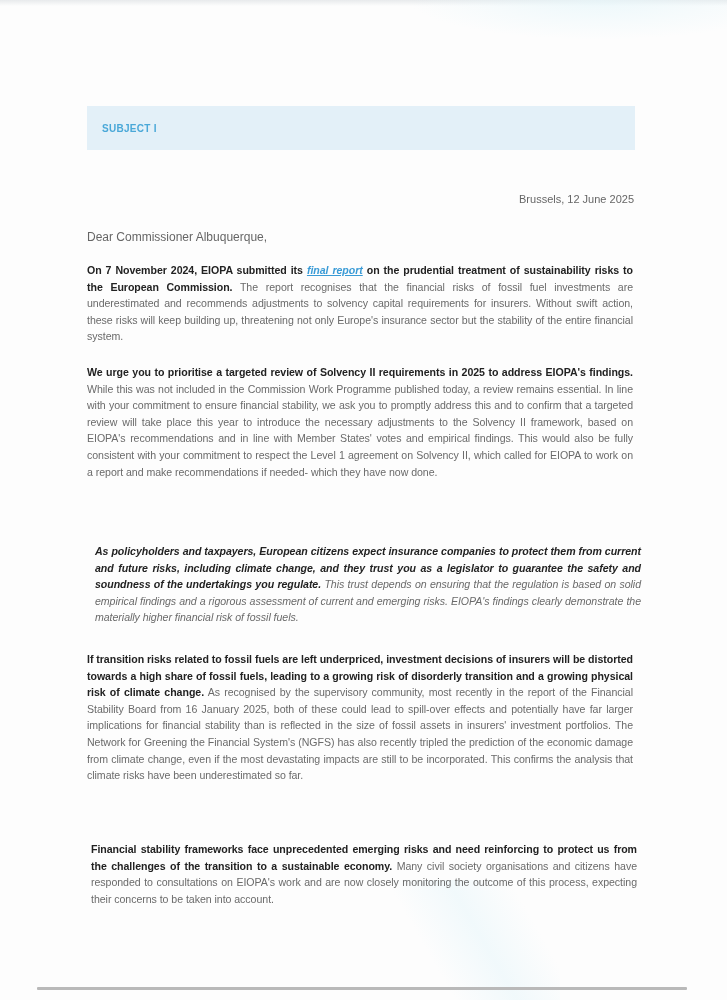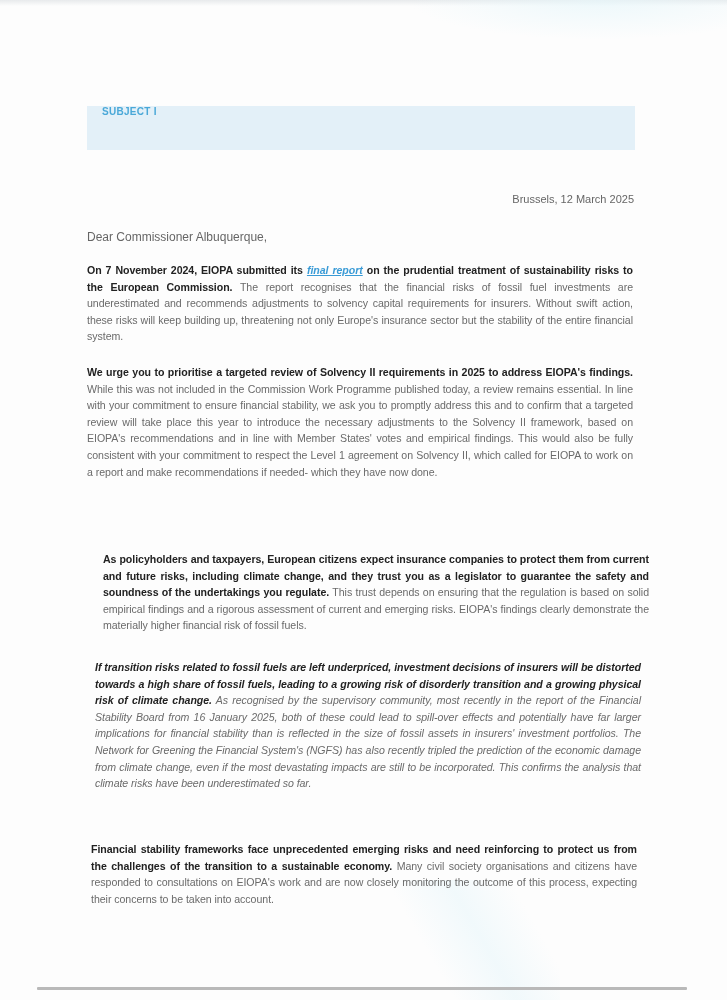--- a/index.html
+++ b/index.html
@@ -38,21 +38,21 @@
   .subject-box {
     position: absolute;
     left: 87px;
     top: 106px;
     width: 548px;
     height: 44px;
     background: #e3f0f8;
     box-sizing: border-box;
     padding-left: 15px;
     display: flex;
-    align-items: flex-start;
+    align-items: center;
     font-size: 11.4px;
     color: #666;
     letter-spacing: -0.1px;
   }
   .subject-label {
     color: #4aa8d8;
     font-weight: bold;
     font-size: 10px;
     letter-spacing: 0.3px;
     margin-right: 4px;
@@ -110,37 +110,37 @@
 <body>
 
 <div class="page-shadow-top"></div>
 <div class="bg-swoosh"></div>
 <div class="bg-swoosh-bottom"></div>
 
 <div class="subject-box">
   <span class="subject-label">SUBJECT I</span>
 </div>
 
-<div class="date-line">Brussels, 12 March 2025</div>
+<div class="date-line">Brussels, 12 June 2025</div>
 
 <div class="salutation">Dear Commissioner Albuquerque,</div>
 
 <p class="body-text" id="p1" style="margin:0;">
   <b><span>On 7 November 2024, EIOPA submitted its </span><a>final report</a><span> on the prudential treatment of sustainability risks to the European Commission.</span></b><span> The report recognises that the financial risks of fossil fuel investments are underestimated and recommends adjustments to solvency capital requirements for insurers. Without swift action, these risks will keep building up, threatening not only Europe's insurance sector but the stability of the entire financial system.</span>
 </p>
 
 <p class="body-text" id="p2" style="margin:0;">
   <b>We urge you to prioritise a targeted review of Solvency II requirements in 2025 to address EIOPA's findings.</b><span> While this was not included in the Commission Work Programme published today, a review remains essential. In line with your commitment to ensure financial stability, we ask you to promptly address this and to confirm that a targeted review will take place this year to introduce the necessary adjustments to the Solvency II framework, based on EIOPA's recommendations and in line with Member States' votes and empirical findings. This would also be fully consistent with your commitment to respect the Level 1 agreement on Solvency II, which called for EIOPA to work on a report and make recommendations if needed- which they have now done.</span>
 </p>
 
-<p class="body-text" id="p3" style="margin:16px;">
+<p class="body-text" id="p3" style="margin:8px;font-style:italic;">
   <b>As policyholders and taxpayers, European citizens expect insurance companies to protect them from current and future risks, including climate change, and they trust you as a legislator to guarantee the safety and soundness of the undertakings you regulate.</b><span> This trust depends on ensuring that the regulation is based on solid empirical findings and a rigorous assessment of current and emerging risks. EIOPA's findings clearly demonstrate the materially higher financial risk of fossil fuels.</span>
 </p>
 
-<p class="body-text" id="p4" style="margin:8px;font-style:italic;">
+<p class="body-text" id="p4" style="margin:0;">
   <b>If transition risks related to fossil fuels are left underpriced, investment decisions of insurers will be distorted towards a high share of fossil fuels, leading to a growing risk of disorderly transition and a growing physical risk of climate change.</b><span> As recognised by the supervisory community, most recently in the report of the Financial Stability Board from 16 January 2025, both of these could lead to spill-over effects and potentially have far larger implications for financial stability than is reflected in the size of fossil assets in insurers' investment portfolios. The Network for Greening the Financial System's (NGFS) has also recently tripled the prediction of the economic damage from climate change, even if the most devastating impacts are still to be incorporated. This confirms the analysis that climate risks have been underestimated so far.</span>
 </p>
 
 <p class="body-text" id="p5" style="margin:4px;">
   <b>Financial stability frameworks face unprecedented emerging risks and need reinforcing to protect us from the challenges of the transition to a sustainable economy.</b><span> Many civil society organisations and citizens have responded to consultations on EIOPA's work and are now closely monitoring the outcome of this process, expecting their concerns to be taken into account.</span>
 </p>
 
 <div class="bottom-rule"></div>
 
 </body></html>

